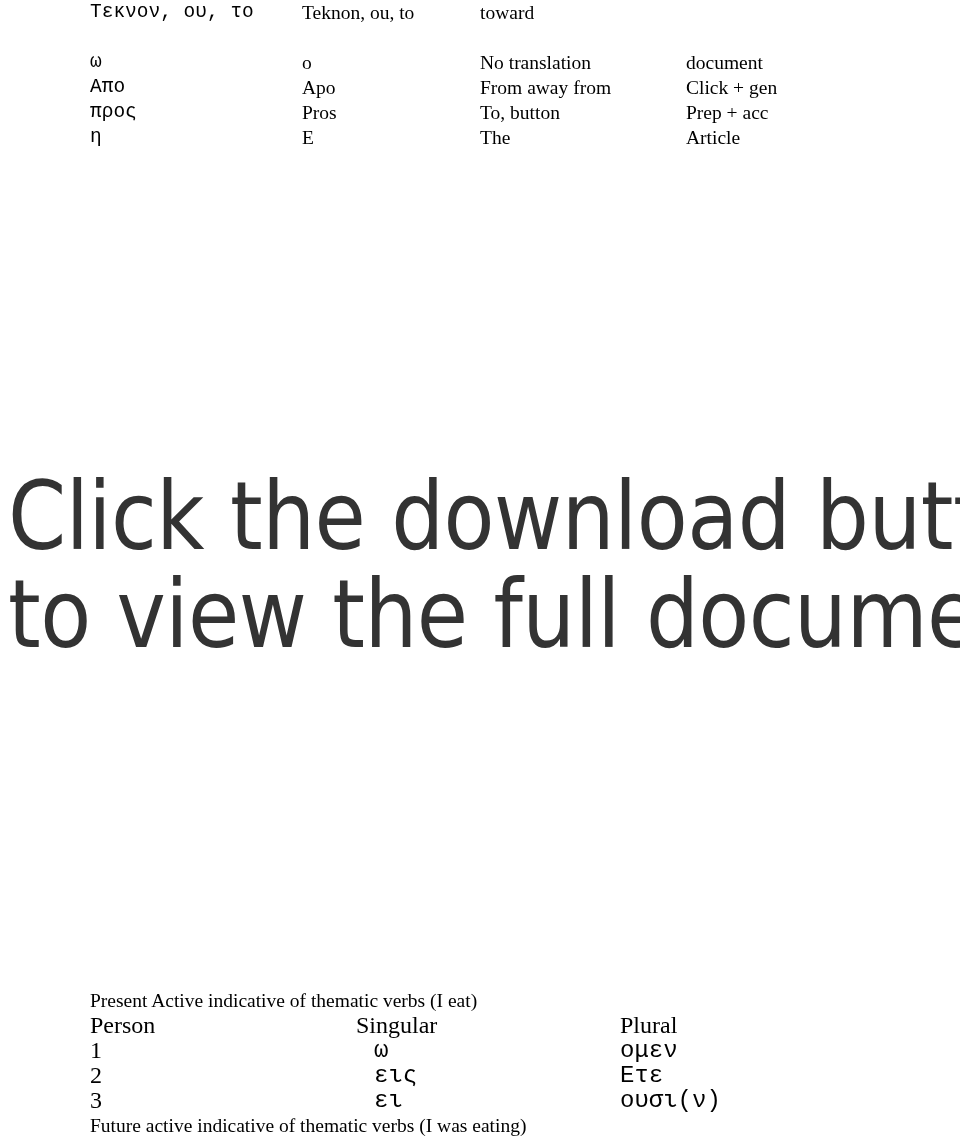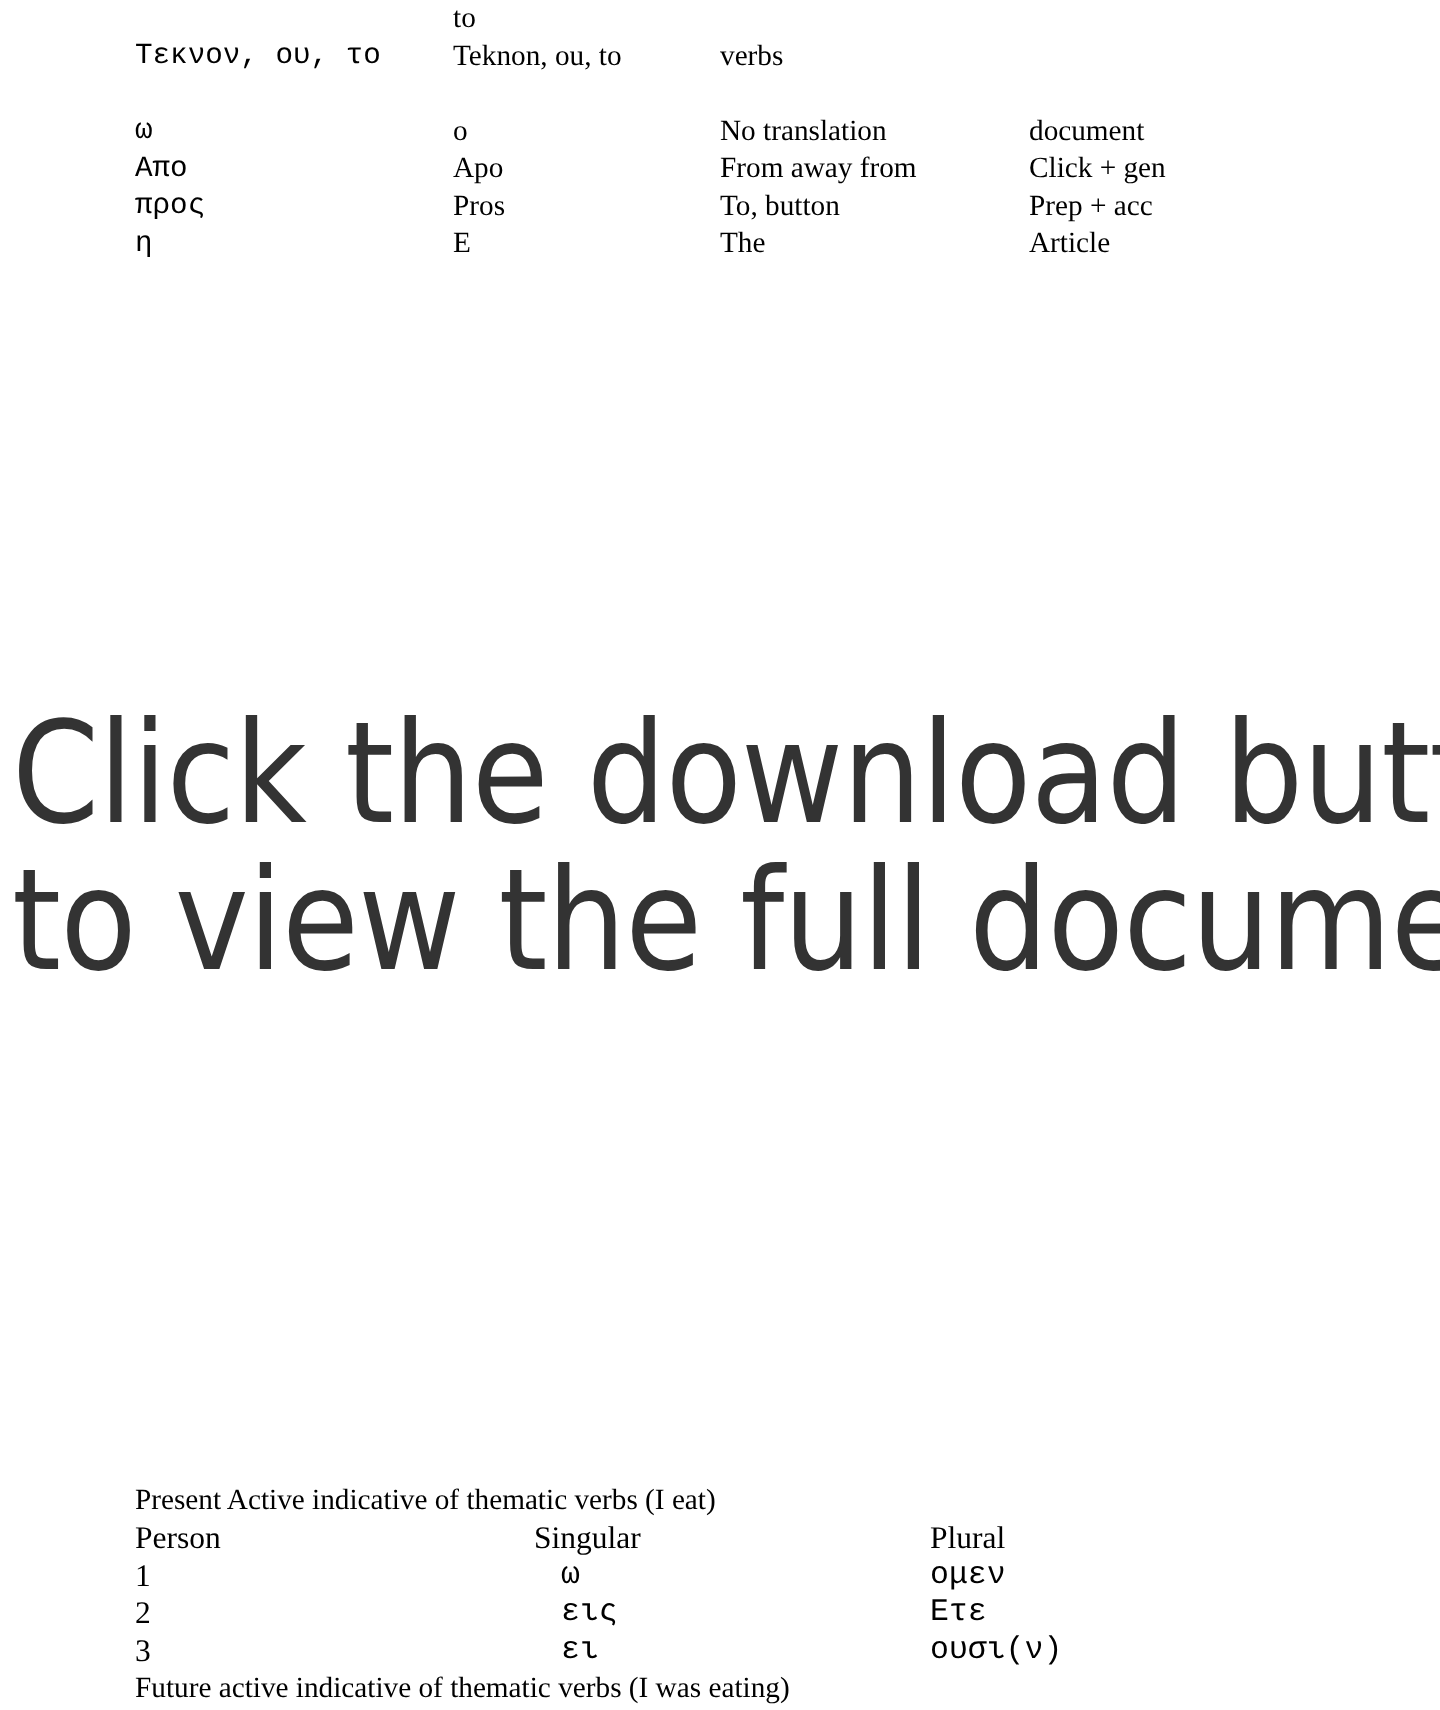--- a/index.html
+++ b/index.html
@@ -89,21 +89,21 @@
   .conj-footer {
     margin-left: 90px;
     font-size: 19.5px;
     line-height: 25px;
     white-space: nowrap;
   }
   .conj-table {
     border-collapse: collapse;
     table-layout: fixed;
     margin-left: 90px;
-    font-size: 21px;
+    font-size: 24px;
     line-height: 25px;
   }
   .conj-table td {
     padding: 0;
     vertical-align: top;
     white-space: nowrap;
   }
   .conj-col-person   { width: 266px; }
   .conj-col-singular { width: 264px; }
   .conj-col-plural   { width: 220px; }
@@ -116,31 +116,25 @@
 
   <div class="vocab-block">
     <table class="vocab-table">
       <colgroup>
         <col class="col-greek">
           <col class="col-translit">
           <col class="col-meaning">
           <col class="col-note">
       </colgroup>
       <tbody>
-        <tr class="vocab-lead-row">
-          <td></td>
-          <td>to</td>
-          <td></td>
-          <td></td>
-        </tr>
 
         <tr>
           <td class="greek">Τεκνον, ου, το</td>
           <td>Teknon, ou, to</td>
-          <td>verbs</td>
+          <td>toward</td>
           <td></td>
         </tr>
 
         <tr class="vocab-spacer">
           <td></td>
           <td></td>
           <td></td>
           <td></td>
         </tr>
 

